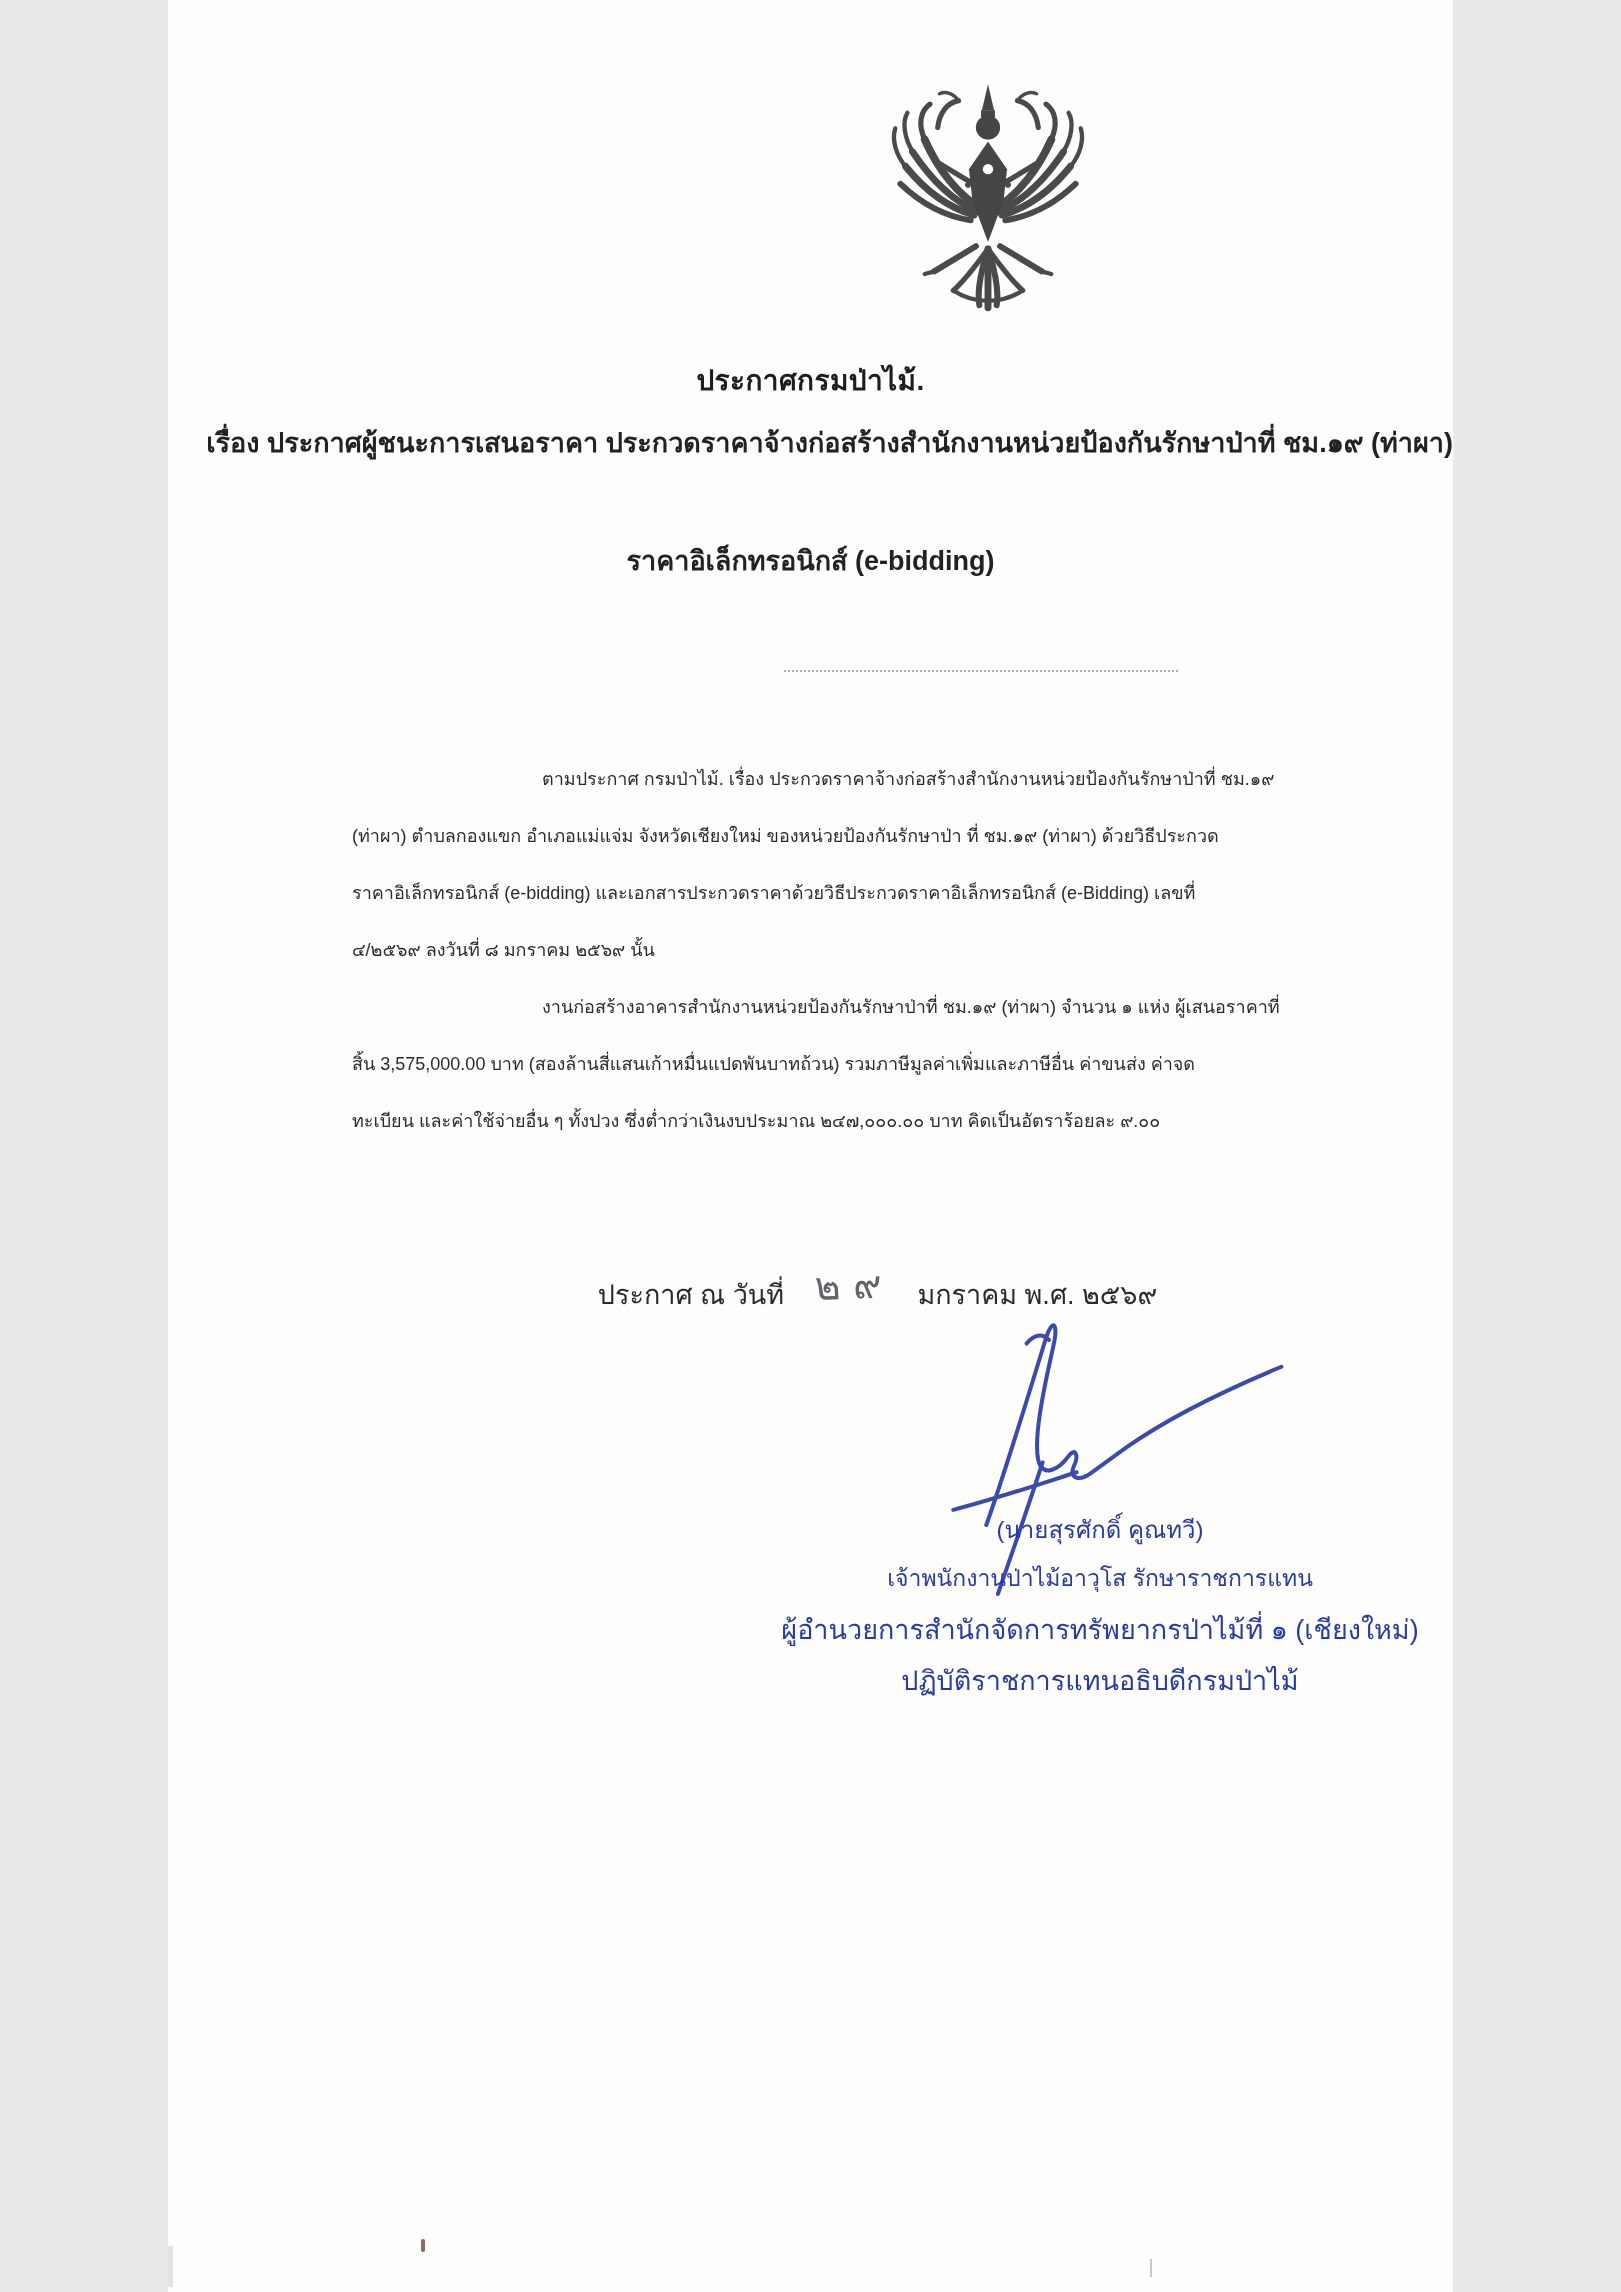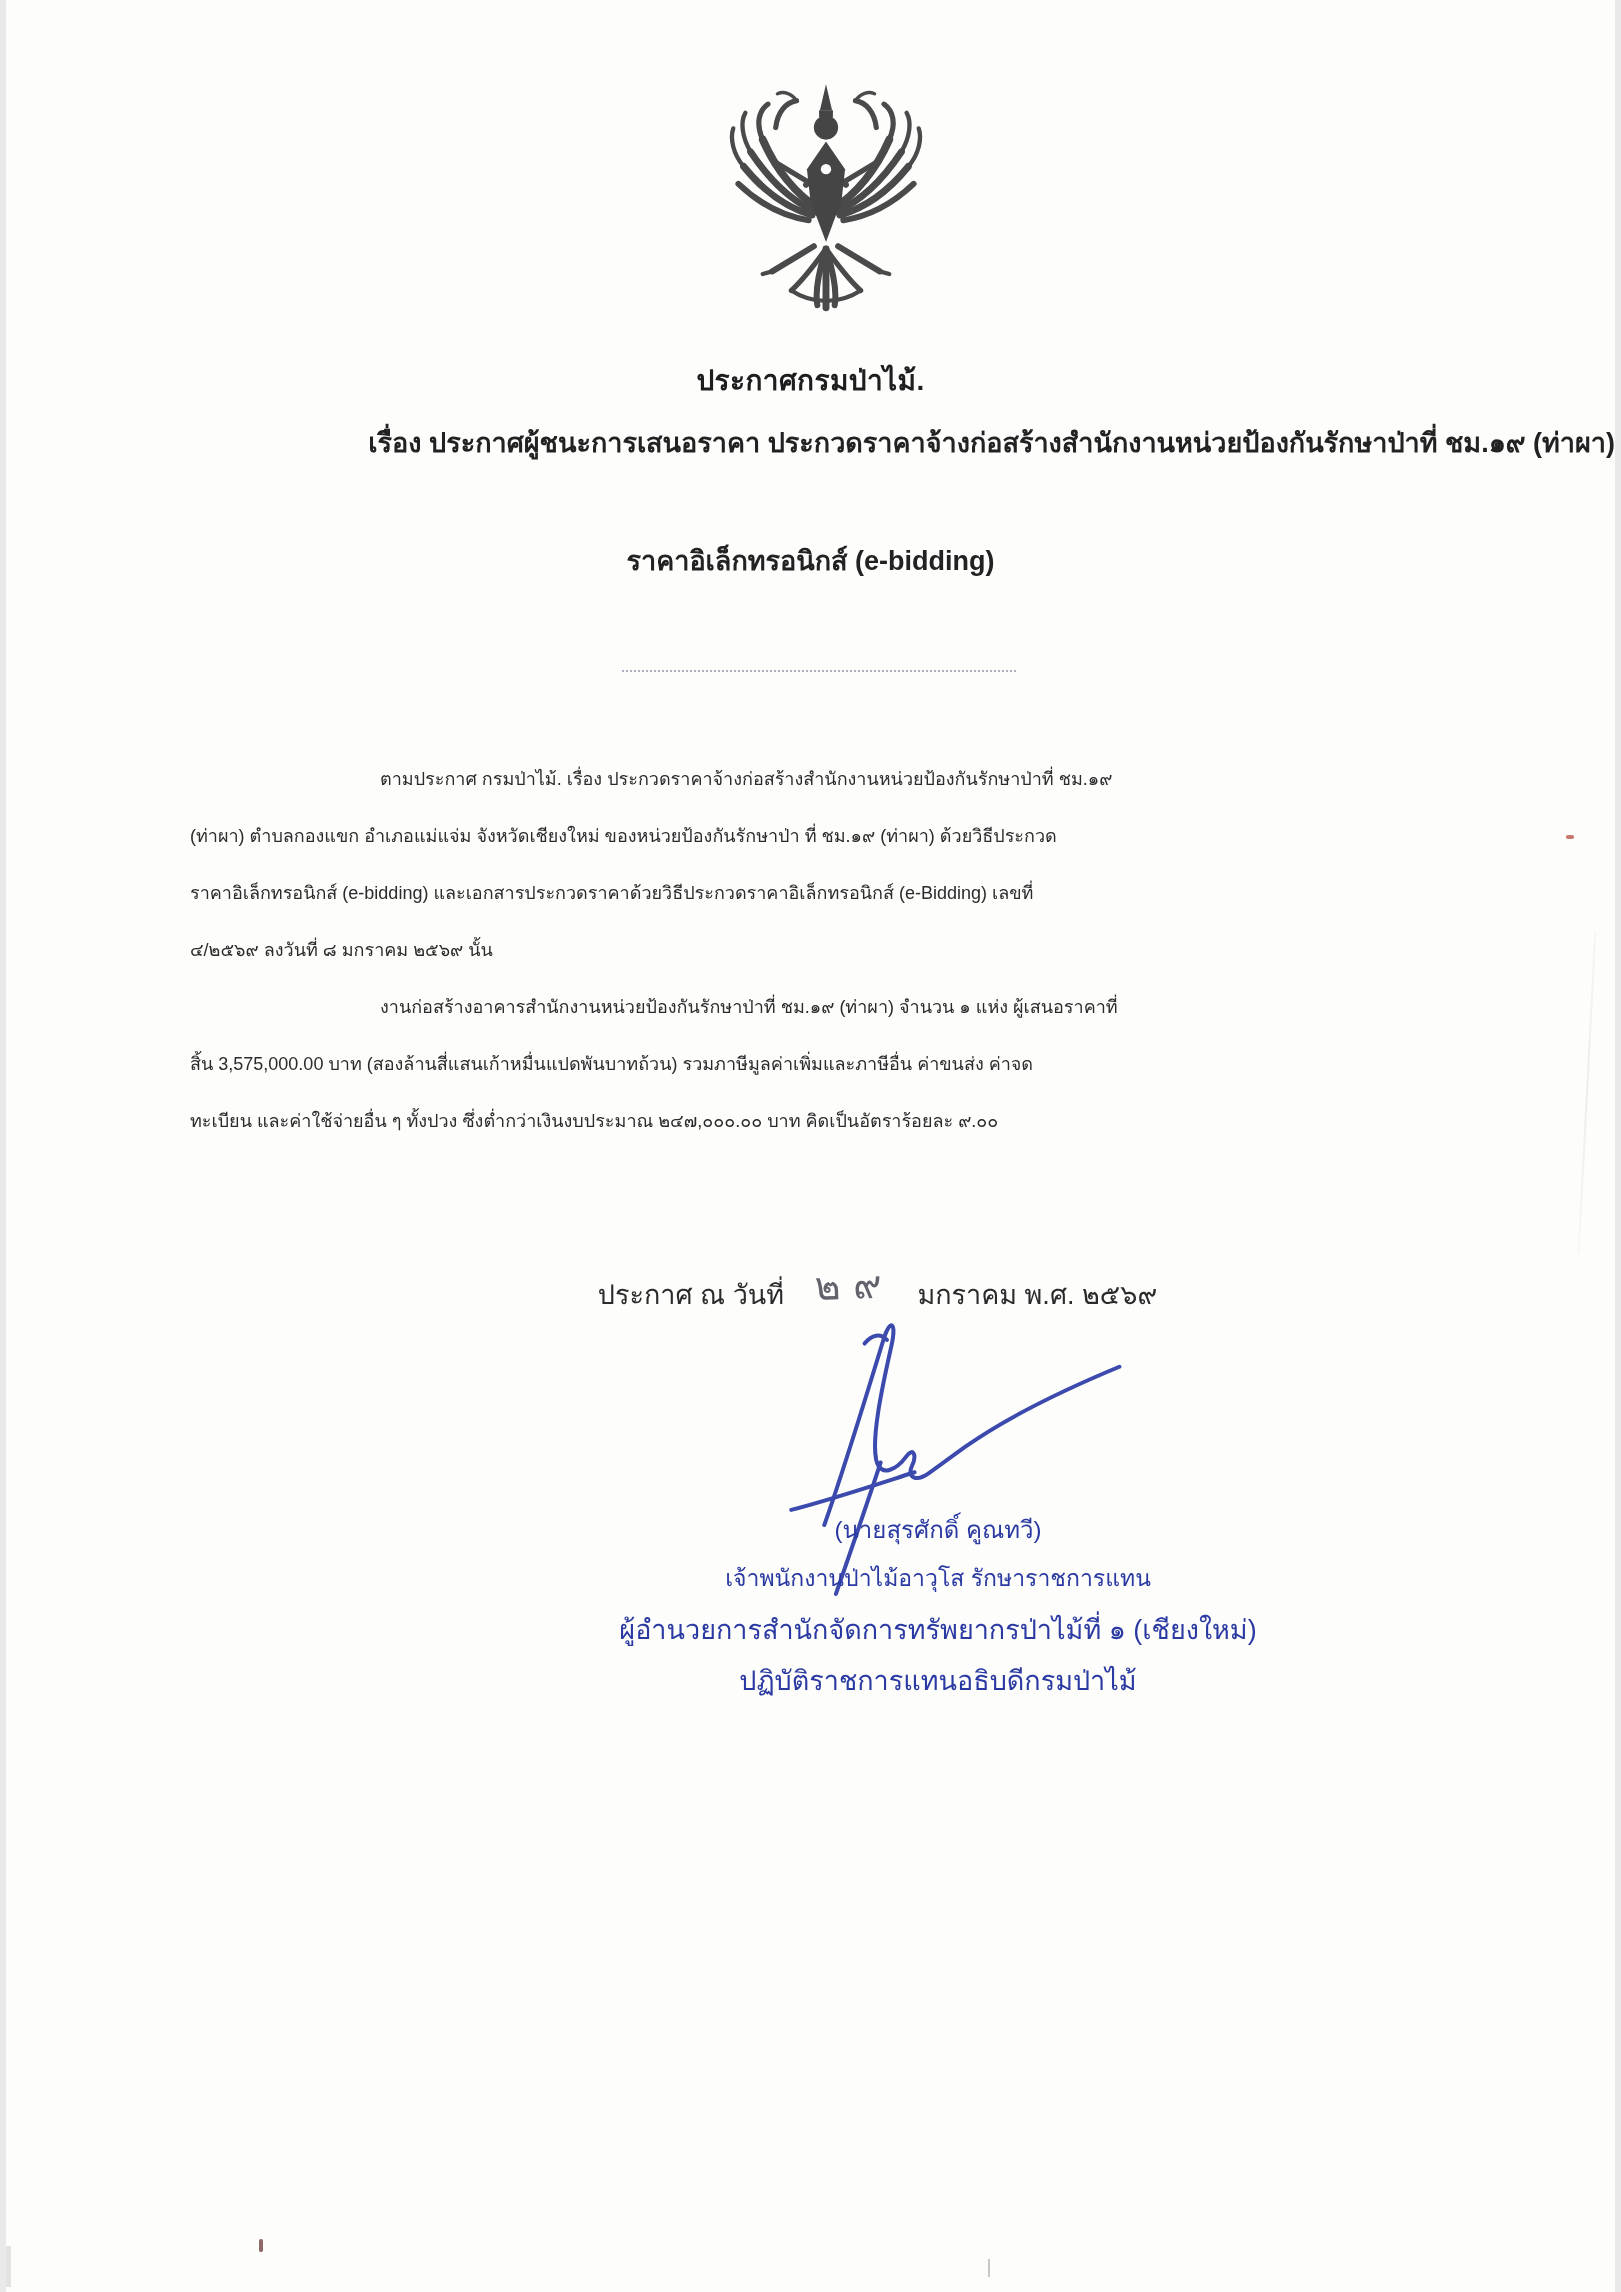--- a/index.html
+++ b/index.html
@@ -1,18 +1,18 @@
 <!DOCTYPE html>
 <html style="font-size:14.3px"><head>
 <meta charset="utf-8">
 <style>
   html,body{margin:0;padding:0;background:#e9e9e9;}
   .page{
     position:relative;
-    width:1609px;height:2293px;
+    width:1285px;height:2293px;
     margin:0 auto;
     background:#fdfdfc;
     overflow:hidden;
     font-family:"Liberation Sans", sans-serif;
     color:#2e2e2e;
   }
   .abs{position:absolute;}
   .centered{left:0;right:0;text-align:center;}
   .doc-title{
     top:358px;font-size:28px;font-weight:700;color:#1e1e1e;letter-spacing:0.4px;

